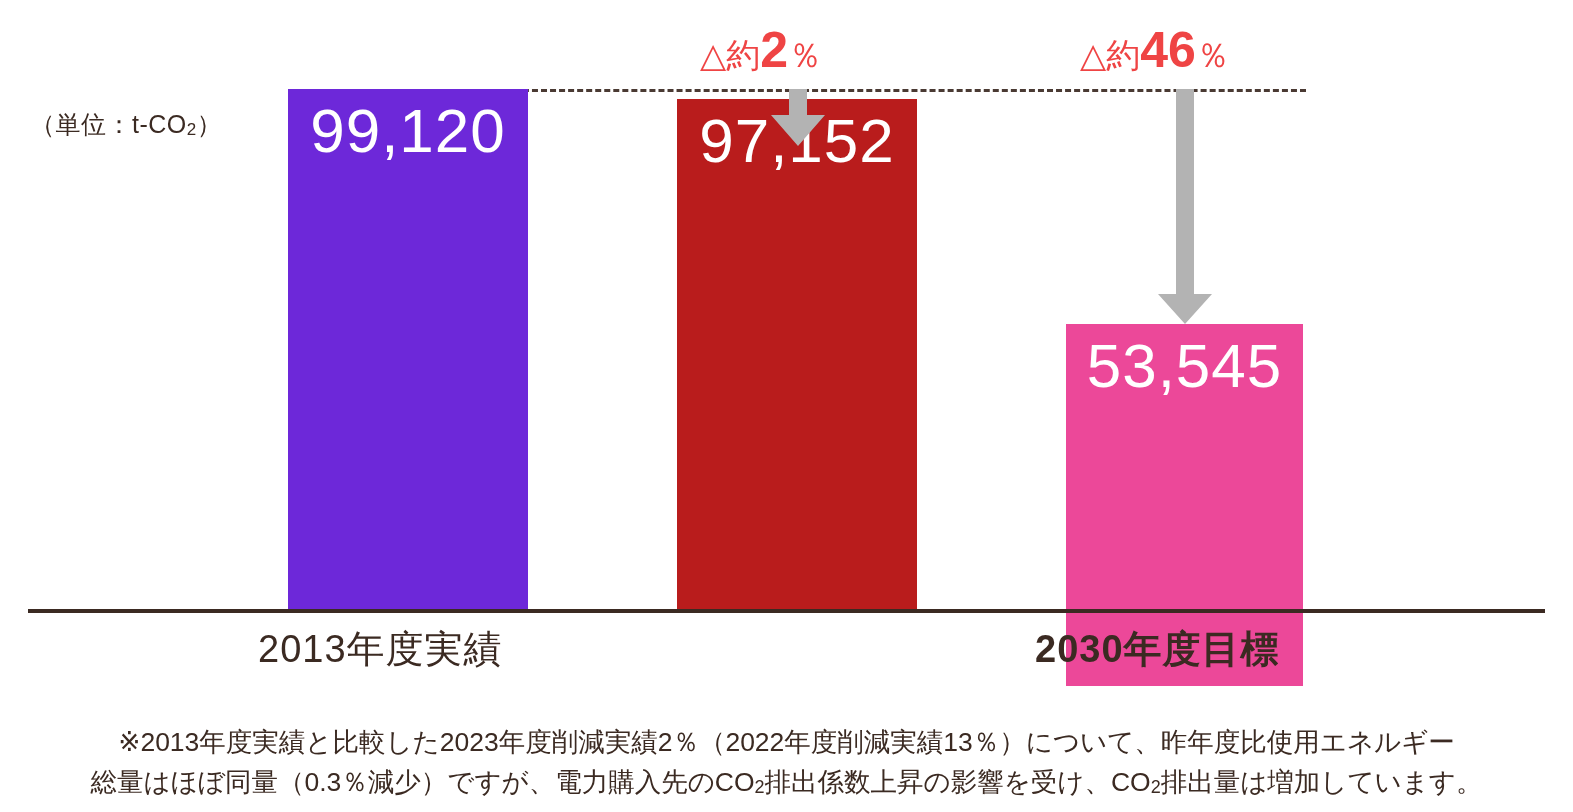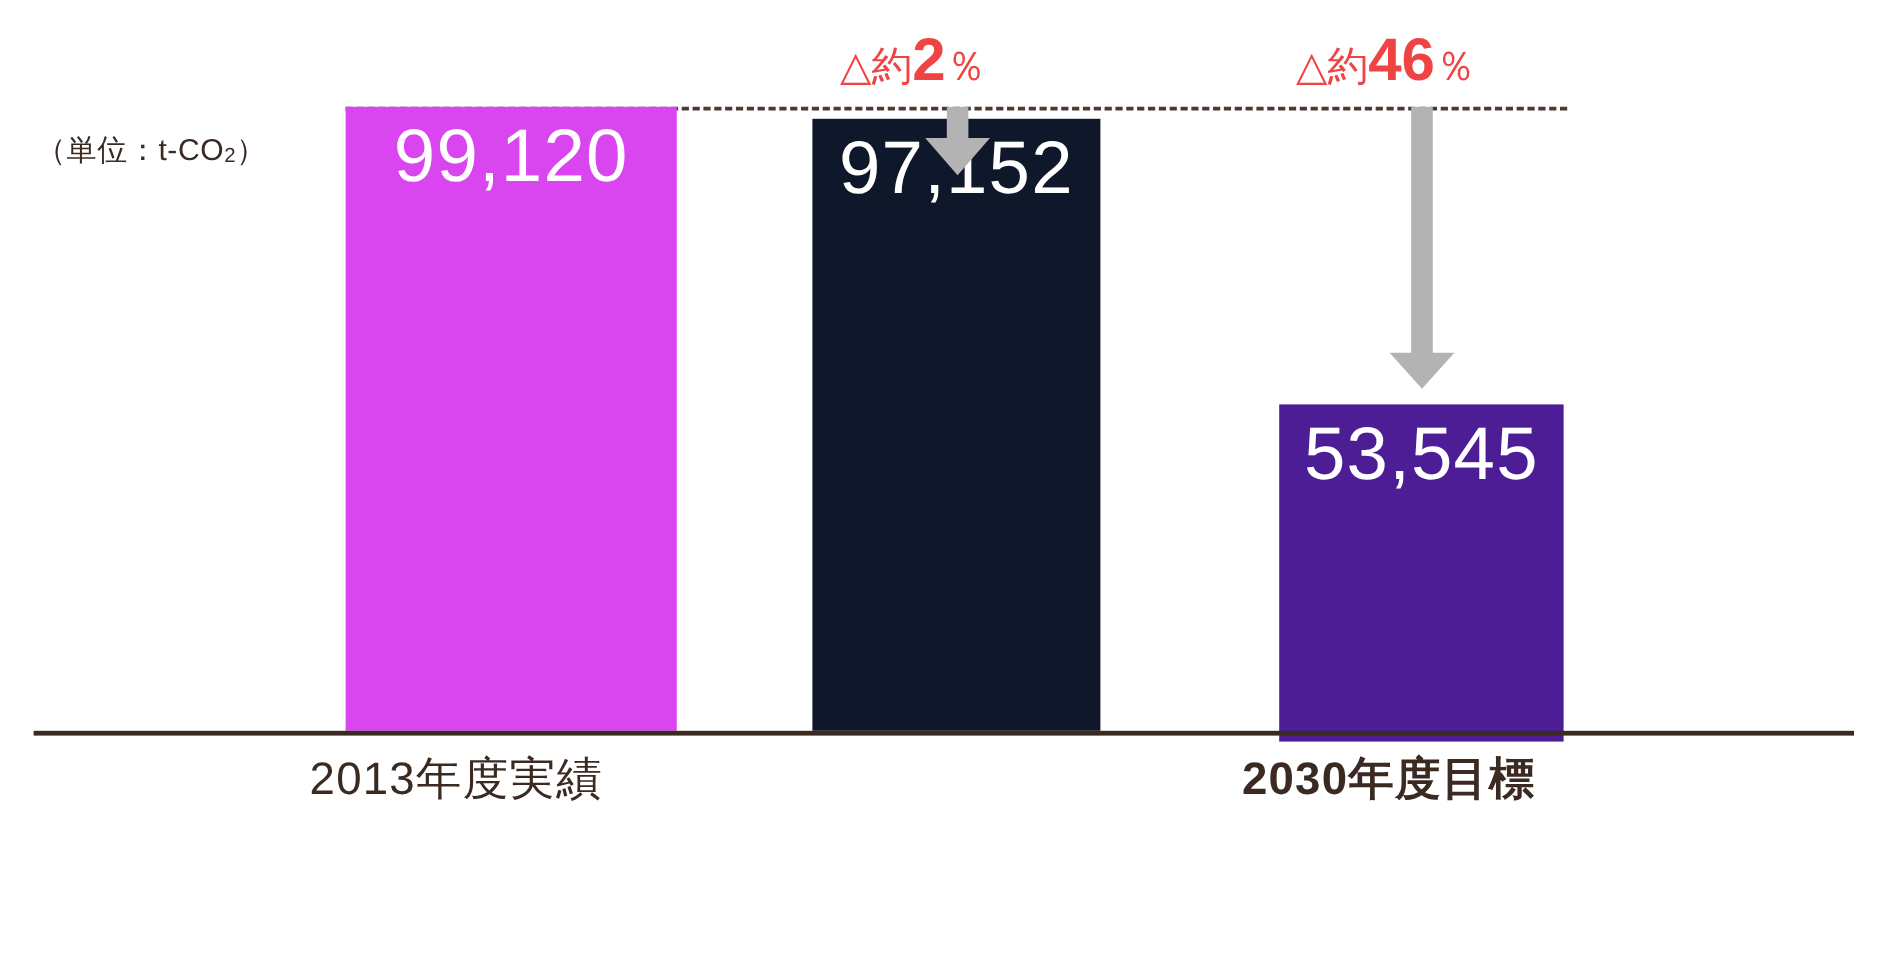--- a/index.html
+++ b/index.html
@@ -147,27 +147,27 @@
 <body>
 
 <div id="figure">
 
   <div id="plot">
 
     <div class="unit-label"><span>（単位：t-CO</span><span class="sub">2</span><span>）</span></div>
 
     <div class="ref-line"></div>
 
-    <div class="bar" id="bar-1" style="top: 89px; height: 520px; background: #d946ef; padding-left: 36px;">
+    <div class="bar" id="bar-1" style="top: 89px; height: 520px; background: #6d28d9;">
       <span class="value">99,120</span>
     </div>
-    <div class="bar" id="bar-2" style="top: 99px; height: 510px; background: #0f172a;">
+    <div class="bar" id="bar-2" style="top: 99px; height: 510px; background: #b91c1c;">
       <span class="value">97,152</span>
     </div>
-    <div class="bar" id="bar-3" style="top: 337px; height: 281px; background: #4c1d95;">
+    <div class="bar" id="bar-3" style="top: 324px; height: 362px; background: #ec4899;">
       <span class="value">53,545</span>
     </div>
 
     <svg class="arrow" id="arrow-1" viewBox="0 0 60 58" preserveAspectRatio="none">
       <polygon points="21,0 39,0 39,26 57,26 30,57 3,26 21,26" fill="#b3b3b3"></polygon>
     </svg>
     <svg class="arrow" id="arrow-2" viewBox="0 0 60 236" preserveAspectRatio="none">
       <polygon points="21,0 39,0 39,205 57,205 30,235 3,205 21,205" fill="#b3b3b3"></polygon>
     </svg>
 
@@ -175,14 +175,18 @@
 
     <div class="delta" id="delta-2"><span>△約</span><span class="big">46</span><span class="pct">％</span></div>
 
     <div class="axis-line"></div>
 
     <div class="cat-label" id="cat-1">2013年度実績</div>
     <div class="cat-label bold" id="cat-3">2030年度目標</div>
 
   </div>
 
+  <div id="footnote">
+    <span class="ln">※2013年度実績と比較した2023年度削減実績2％（2022年度削減実績13％）について、昨年度比使用エネルギー</span>
+    <span class="ln"><span>総量はほぼ同量（0.3％減少）ですが、電力購入先のCO</span><span class="sub">2</span><span>排出係数上昇の影響を受け、CO</span><span class="sub">2</span><span>排出量は増加しています。</span></span>
+  </div>
 
 </div>
 
 </body></html>

